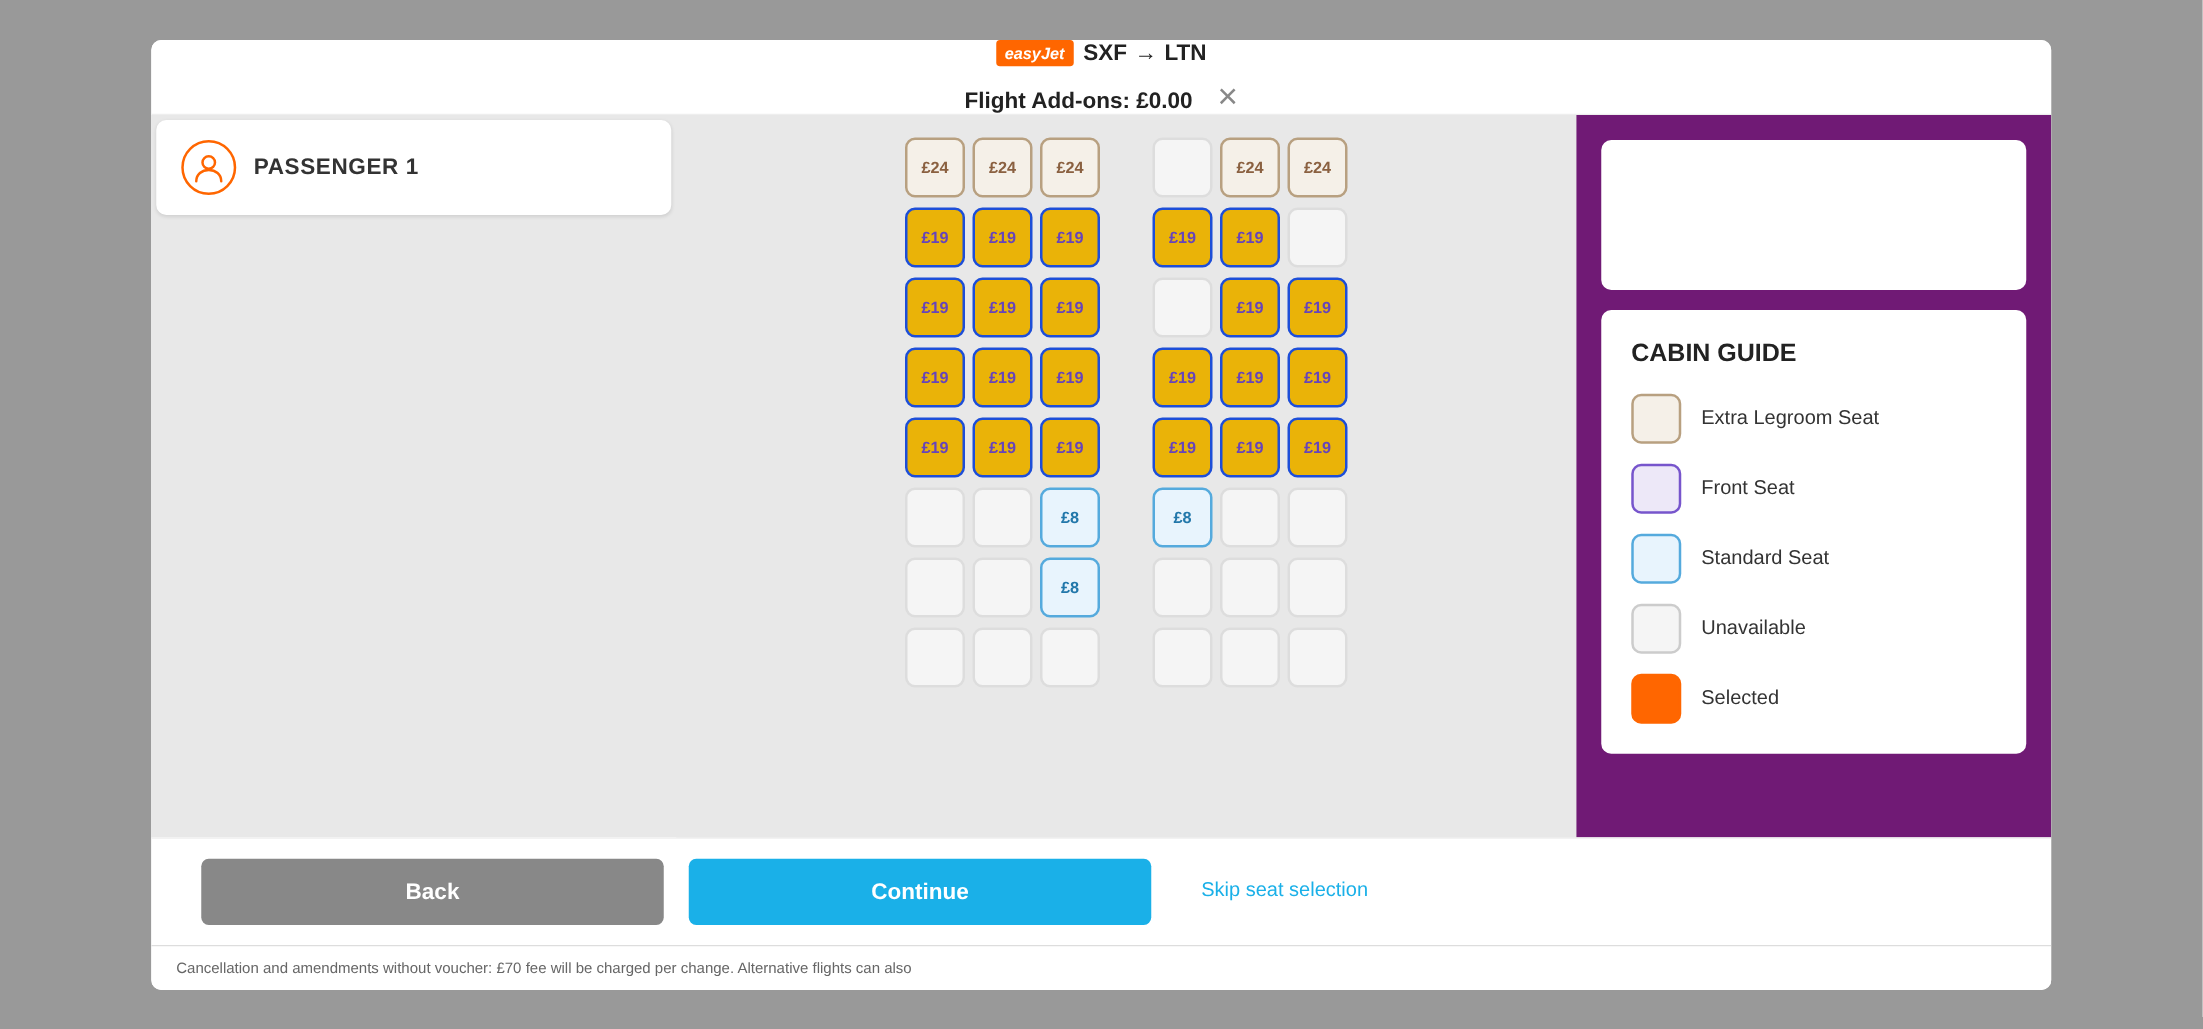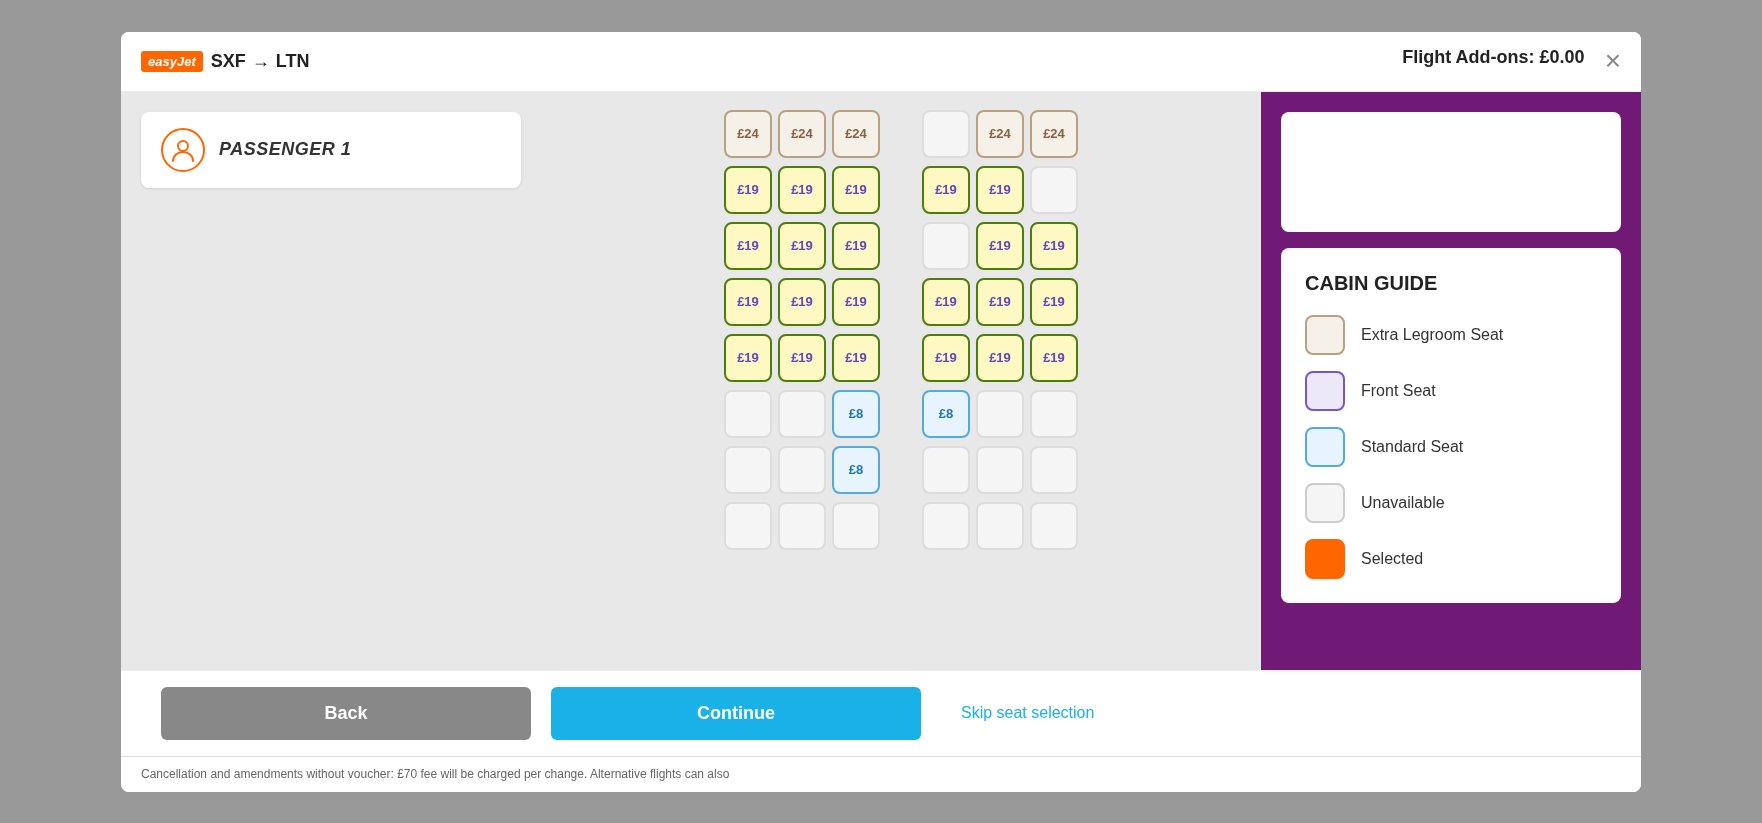--- a/index.html
+++ b/index.html
@@ -22,20 +22,21 @@
       flex-direction: column;
     }
     .modal-header {
       display: flex;
       align-items: center;
       justify-content: space-between;
       padding: 0 20px;
       height: 60px;
       border-bottom: 1px solid #eee;
       background: #fff;
+      flex-direction: column;
     }
     .header-left {
       display: flex;
       align-items: center;
       gap: 8px;
     }
     .easyjet-logo {
       background: #f60;
       color: white;
       font-size: 13px;
@@ -66,23 +67,22 @@
       margin-left: 20px;
       line-height: 1;
     }
     .modal-body {
       display: flex;
       flex: 1;
       background: #e8e8e8;
     }
     .left-panel {
       width: 420px;
-      padding: 20px;
+      padding: 4px;
       background: #e8e8e8;
-      font-style: italic;
     }
     .passenger-card {
       background: #fff;
       border-radius: 8px;
       padding: 16px 20px;
       display: flex;
       align-items: center;
       gap: 14px;
       box-shadow: 0 1px 3px rgba(0,0,0,0.1);
     }
@@ -147,22 +147,22 @@
       font-weight: bold;
       cursor: pointer;
       border: 2px solid transparent;
     }
     .seat-extra-legroom {
       background: #f5f0e8;
       border: 2px solid #b8a080;
       color: #8a6040;
     }
     .seat-front {
-      background: #fef9c3;
-      border: 2px solid #4d7c0f;
+      background: #eab308;
+      border: 2px solid #1d4ed8;
       color: #6644bb;
     }
     .seat-standard {
       background: #e8f4fd;
       border: 2px solid #55aadd;
       color: #2277aa;
     }
     .seat-empty {
       background: #f5f5f5;
       border: 2px solid #ddd;
@@ -301,21 +301,21 @@
 
   <div class="modal-header">
     <div class="header-left">
       <span class="easyjet-logo">easyJet</span>
       <div class="route">
         <span>SXF</span>
         <span>→</span>
         <span>LTN</span>
       </div>
     </div>
-    <div style="display:flex;align-items:flex-start;gap:0">
+    <div style="display:flex;align-items:flex-end;gap:0">
       <span class="header-right">Flight Add-ons: £0.00</span>
       <button class="close-btn">×</button>
     </div>
   </div>
 
   <div class="modal-body">
 
     <div class="left-panel">
       <div class="passenger-card">
         <div class="passenger-icon">

